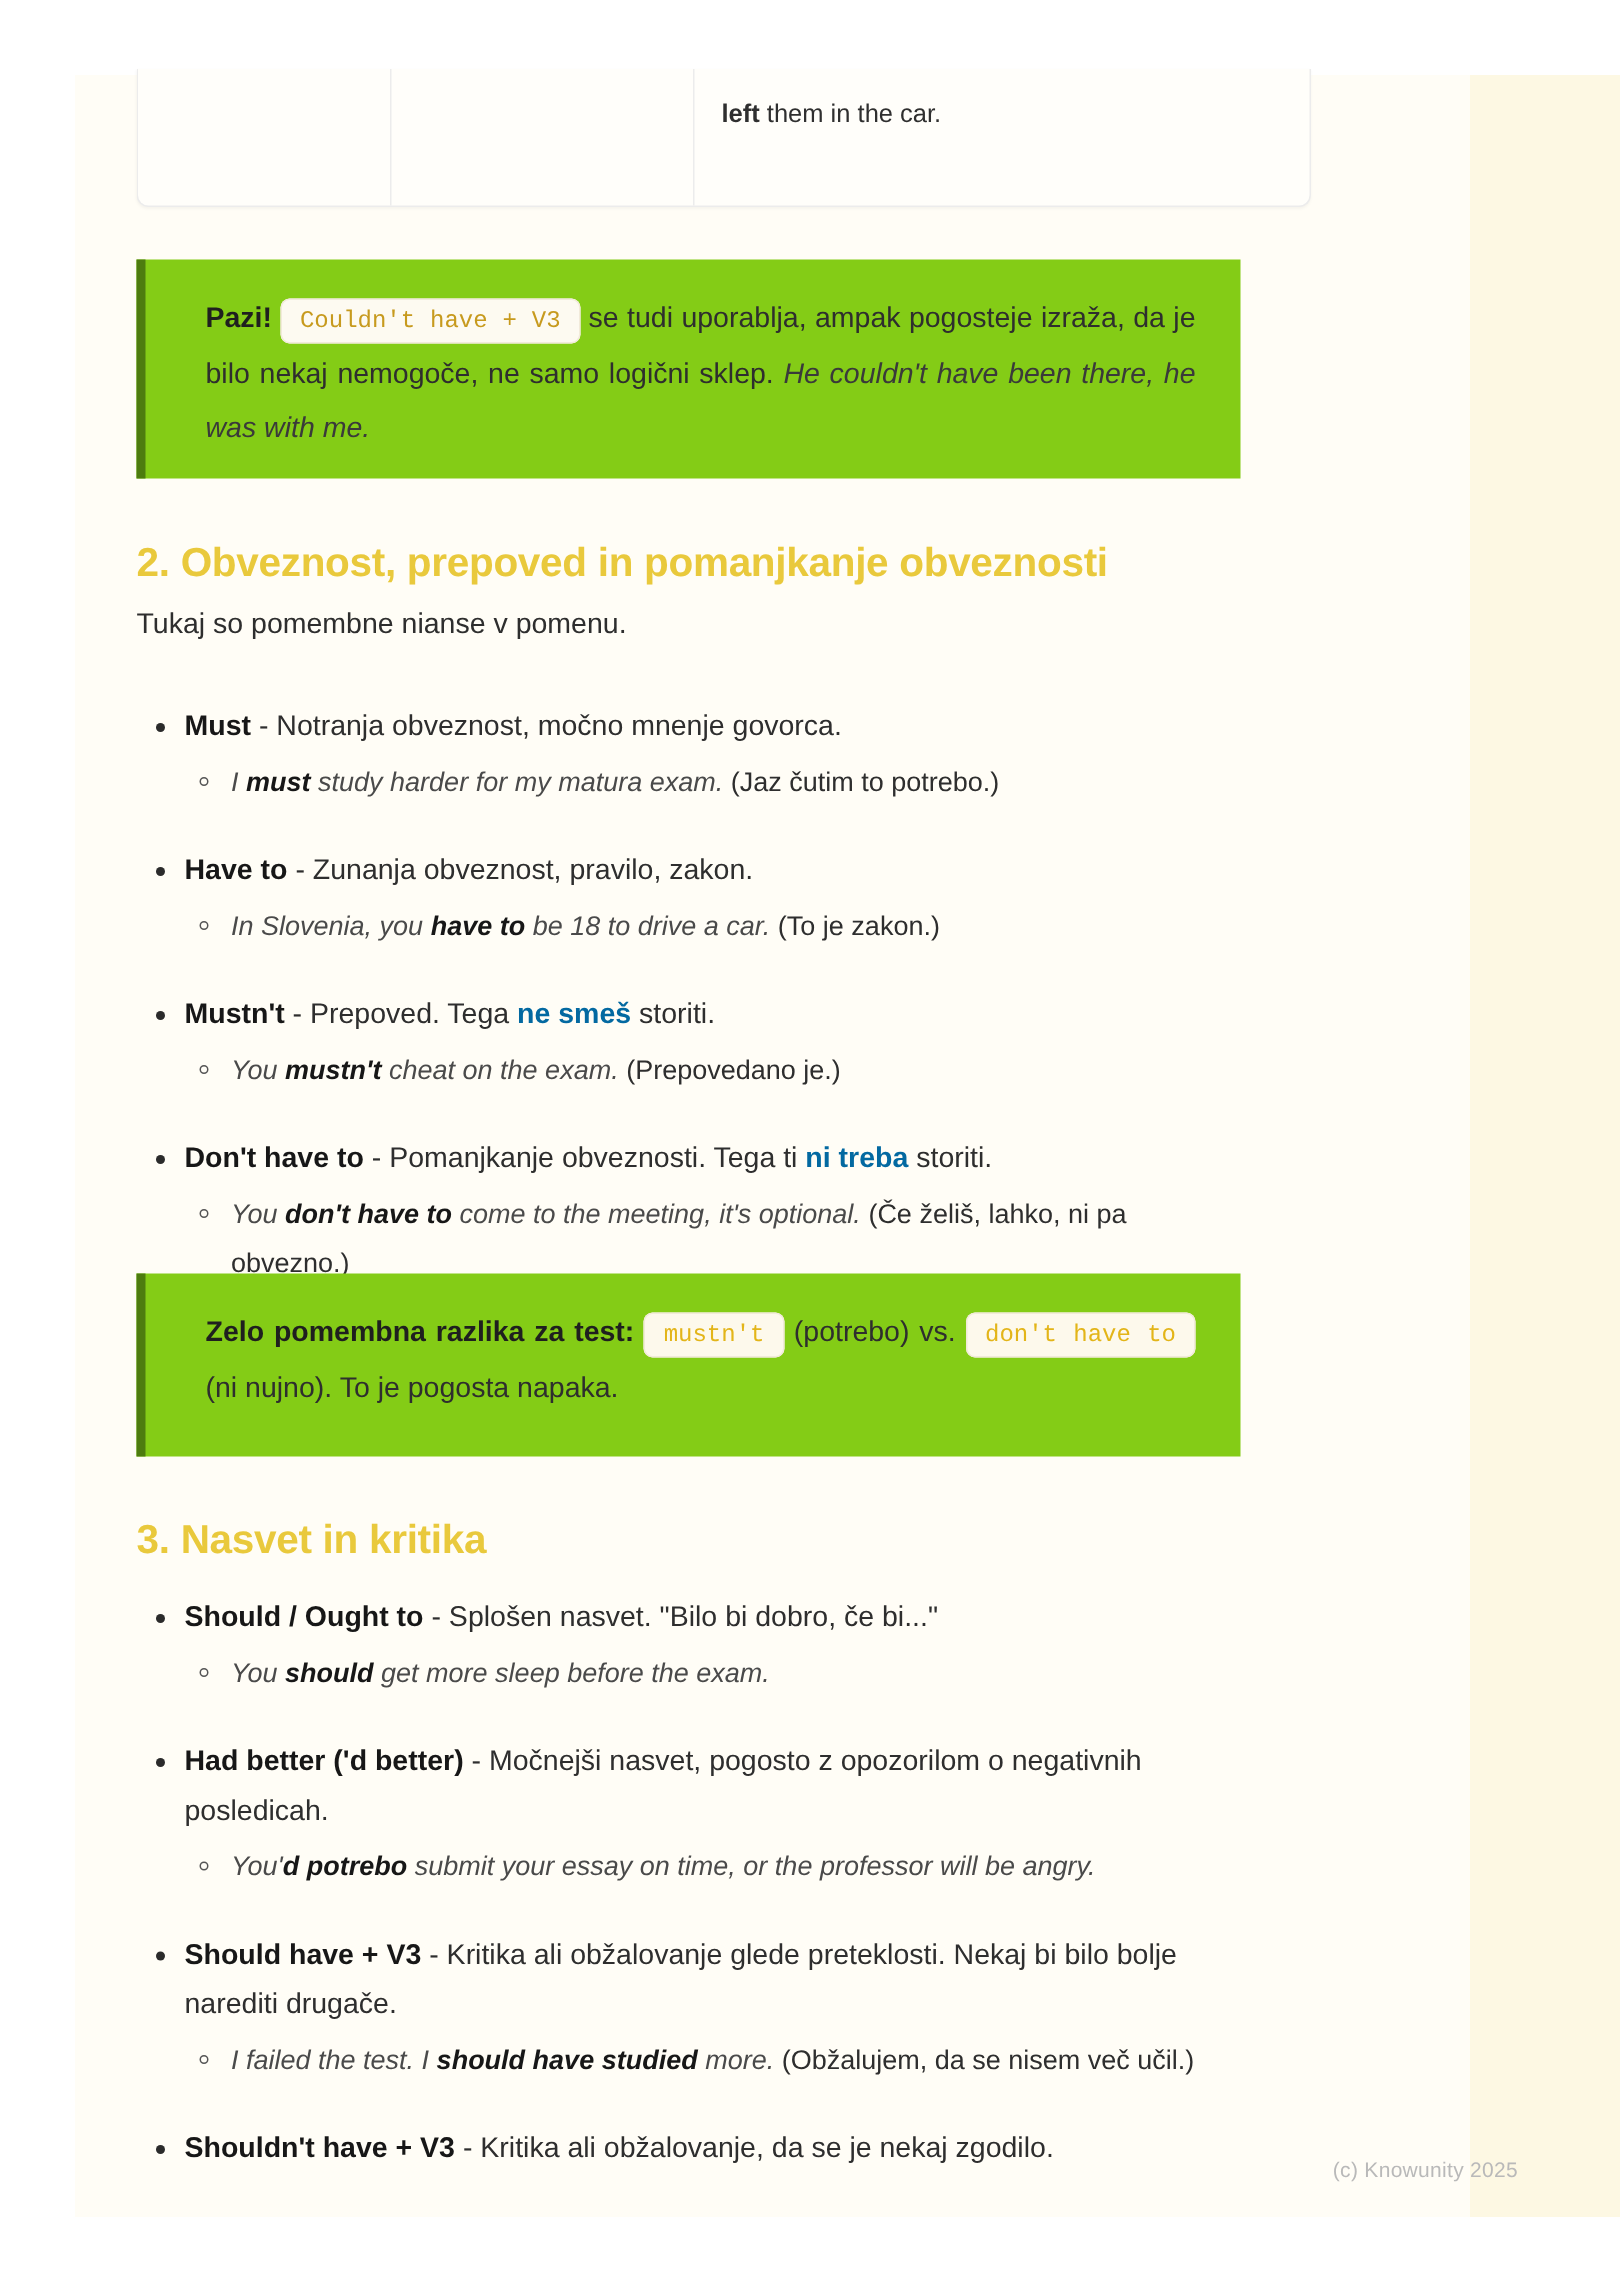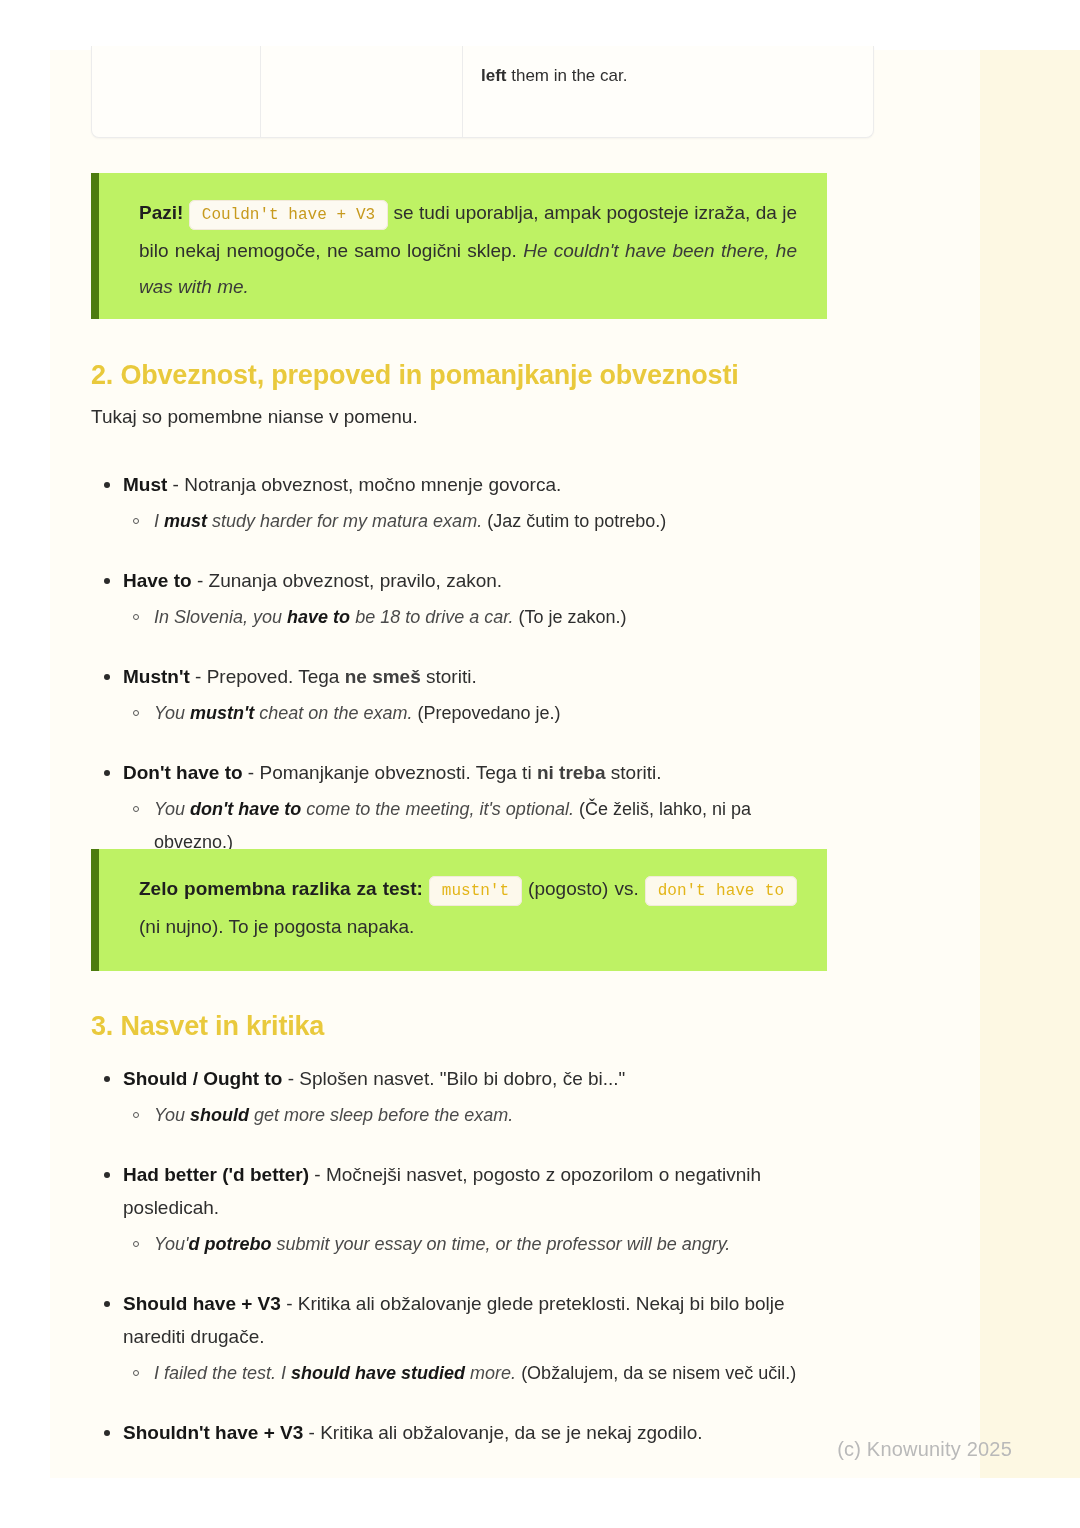--- a/index.html
+++ b/index.html
@@ -72,22 +72,22 @@
   }
   .table-frag .cell:last-child { border-right: none; }
   .c1 { width: 169px; }
   .c2 { width: 202px; }
   .c3 { width: 218px; }
   .c4 { width: 147px; }
 
   
   .callout {
     position: absolute;
-    background: #bef264;
-    border-left: 8px solid #4d7c0f;
+    background: #84cc16;
+    border-left: 6px solid #4d7c0f;
     box-sizing: border-box;
   }
   .callout .ctext {
     padding: 22px 30px 22px 40px;
     font-size: 19px;
     line-height: 36px;
     color: #2e2e2e;
     text-align: justify;
   }
   .callout b { font-weight: bold; color: #1f1f1f; }
@@ -140,21 +140,21 @@
     position: absolute;
     left: 13px;
     top: 14px;
     width: 6px;
     height: 6px;
     background: #2b2b2b;
     border-radius: 50%;
   }
   ul.lvl1 > li .term { font-weight: bold; color: #171717; }
   ul.lvl1 > li .desc { color: #2e2e2e; }
-  ul.lvl1 > li .desc b { font-weight: bold; color: #404040; }
+  ul.lvl1 > li .desc b { font-weight: bold; color: #0369a1; }
 
   ul.lvl2 {
     list-style: none;
     margin: 4px 0 0 0;
     padding: 0;
   }
   ul.lvl2 > li {
     position: relative;
     padding-left: 31px;
     font-size: 18px;
@@ -174,21 +174,21 @@
   }
   ul.lvl2 .en { font-style: italic; color: #4a4a4a; }
   ul.lvl2 .en b { font-weight: bold; font-style: italic; color: #171717; }
   ul.lvl2 .sl { color: #2e2e2e; font-style: normal; }
 
   
   #watermark {
     position: absolute;
     right: 68px;
     top: 1438px;
-    font-size: 20px;
+    font-size: 14px;
     color: #b9b9b9;
     letter-spacing: 0.2px;
     text-align: right;
   }
 
   .abs { position: absolute; }
 </style>
 </head>
 <body>
 
@@ -231,21 +231,21 @@
     </li>
     <li>
       <span class="term">Don't have to</span><span class="desc"><span> - Pomanjkanje obveznosti. Tega ti </span><b>ni treba</b><span> storiti.</span></span>
       <ul class="lvl2">
         <li><span class="en"><span>You </span><b>don't have to</b><span> come to the meeting, it's optional.</span></span><span class="sl"> (Če želiš, lahko, ni pa obvezno.)</span></li>
       </ul>
     </li>
   </ul>
 
   <div class="callout abs" style="left:91px; top:849px; width:736px; height:122px;">
-    <div class="ctext"><b>Zelo pomembna razlika za test:</b>&nbsp;<code class="chip bright">mustn't</code><span> (pogosto) vs. </span><code class="chip bright">don't have to</code><span> (ni nujno). To je pogosta napaka.</span></div>
+    <div class="ctext"><b>Zelo pomembna razlika za test:</b>&nbsp;<code class="chip bright">mustn't</code><span> (potrebo) vs. </span><code class="chip bright">don't have to</code><span> (ni nujno). To je pogosta napaka.</span></div>
   </div>
 
   <h2 class="section abs" style="left:91px; top:1011px; width:740px;">3. Nasvet in kritika</h2>
 
   <ul class="lvl1 abs" style="left:91px; top:1062px; width:740px;">
     <li>
       <span class="term">Should / Ought to</span><span class="desc"> - Splošen nasvet. "Bilo bi dobro, če bi..."</span>
       <ul class="lvl2">
         <li><span class="en"><span>You </span><b>should</b><span> get more sleep before the exam.</span></span><span class="sl"></span></li>
       </ul>

